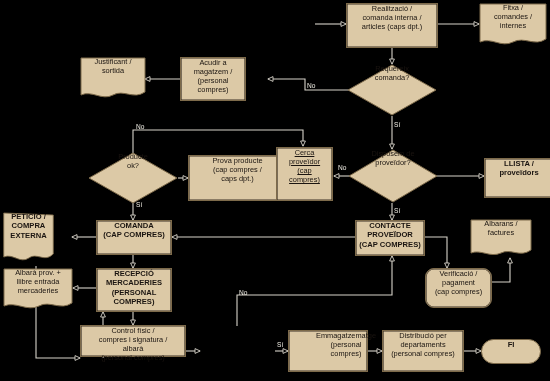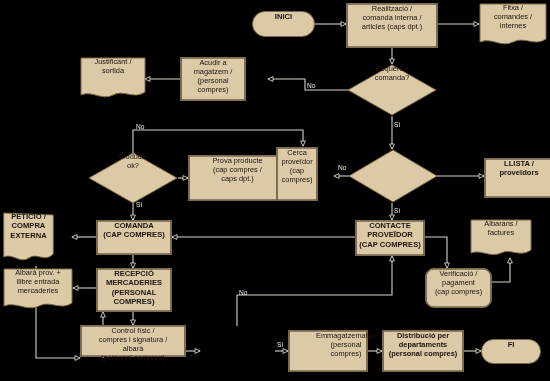--- a/index.html
+++ b/index.html
@@ -119,23 +119,20 @@
       <path d="M425,237 L447,237 L447,268"></path>
 
       <path d="M492,282 L510,282 L510,258"></path>
 
       <path d="M36,266 L36,358 L80,358"></path>
 
       <path d="M103,358 L103,312"></path>
     </g>
   </svg>
 
-  <div class="node term" style="left:252px;top:11px;width:63px;height:26px;">
-    <span>INICI</span>
-  </div>
 
   <div class="node proc" style="left:346px;top:3px;width:92px;height:45px;">
     <span>Realització /<br>comanda interna /<br>articles (caps dpt.)</span>
   </div>
 
   <div class="node docn" style="left:479px;top:3px;width:68px;height:44px;">
     <svg class="docshape" viewBox="0 0 68 44" preserveAspectRatio="none">
       <path d="M1,1 L67,1 L67,36 C55,44 46,33 34,39 C22,45 13,34 1,39 Z" fill="#dcc9a6" stroke="#7d6a4a" stroke-width="1"></path>
     </svg>
     <span class="doclabel">Fitxa /<br>comandes /<br>internes</span>
@@ -163,28 +160,29 @@
     <svg class="dshape" viewBox="0 0 90 52" preserveAspectRatio="none">
       <path d="M45,1 L89,26 L45,51 L1,26 Z" fill="#dcc9a6" stroke="#7d6a4a" stroke-width="1"></path>
     </svg>
     <span class="dlabel">Producte<br>ok?</span>
   </div>
 
   <div class="node proc" style="left:188px;top:155px;width:99px;height:46px;">
     <span>Prova producte<br>(cap compres /<br>caps dpt.)</span>
   </div>
 
-  <div class="node proc" style="left:276px;top:147px;width:42px;height:54px;">
+  <div class="node proc" style="left:276px;top:147px;width:57px;height:54px;text-decoration:underline;">
     <span>Cerca<br>proveïdor<br>(cap<br>compres)</span>
   </div>
 
   <div class="node dec" style="left:348px;top:149px;width:90px;height:54px;">
     <svg class="dshape" viewBox="0 0 90 54" preserveAspectRatio="none">
       <path d="M45,1 L89,27 L45,53 L1,27 Z" fill="#dcc9a6" stroke="#7d6a4a" stroke-width="1"></path>
     </svg>
+    <span class="dlabel">Disposem de<br>proveïdor?</span>
   </div>
 
   <div class="node proc bold" style="left:484px;top:158px;width:70px;height:40px;">
     <span>LLISTA /<br>proveïdors</span>
   </div>
 
   <div class="node docn bold" style="left:3px;top:212px;width:51px;height:52px;">
     <svg class="docshape" viewBox="0 0 69 52" preserveAspectRatio="none">
       <path d="M1,1 L68,3 L68,42 C56,51 46,40 35,46 C23,52 13,41 1,45 Z" fill="#dcc9a6" stroke="#7d6a4a" stroke-width="1"></path>
     </svg>
@@ -223,21 +221,21 @@
 
   <div class="node proc" style="left:80px;top:325px;width:106px;height:32px;">
     <span>Control físic /<br>compres i signatura /<br>albarà<br>(personal compres)</span>
   </div>
 
 
   <div class="node proc" style="left:288px;top:330px;width:80px;height:42px;padding-left:36px;">
     <span>Emmagatzematge<br>(personal<br>compres)</span>
   </div>
 
-  <div class="node proc" style="left:382px;top:330px;width:82px;height:42px;font-weight:bold;">
+  <div class="node proc" style="left:382px;top:330px;width:82px;height:42px;">
     <span>Distribució per<br>departaments<br>(personal compres)</span>
   </div>
 
   <div class="node term" style="left:481px;top:339px;width:60px;height:25px;">
     <span>FI</span>
   </div>
 
   <div class="edgelabel" style="left:307px;top:82px;">No</div>
   <div class="edgelabel" style="left:394px;top:121px;">Sí</div>
   <div class="edgelabel" style="left:136px;top:123px;">No</div>

